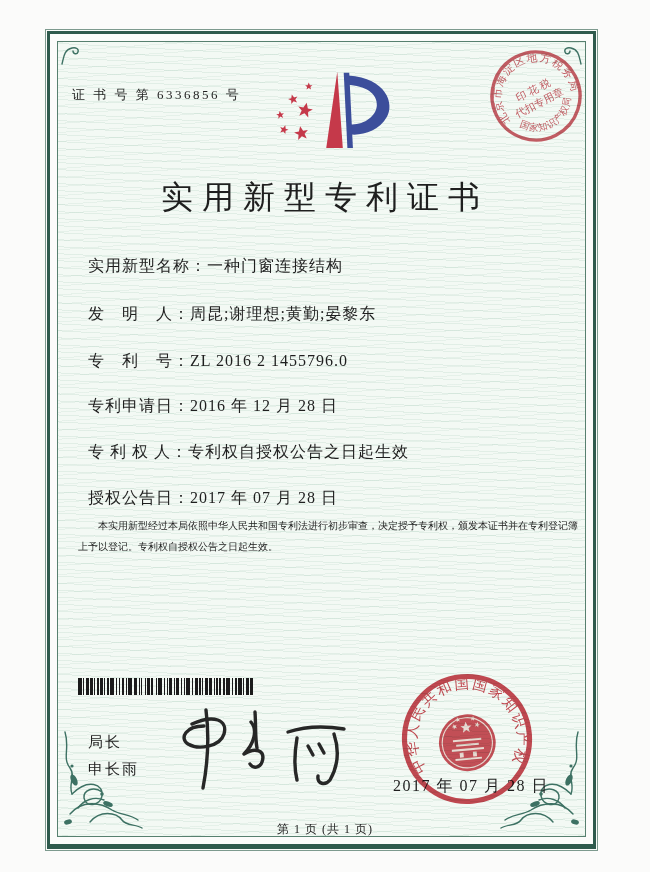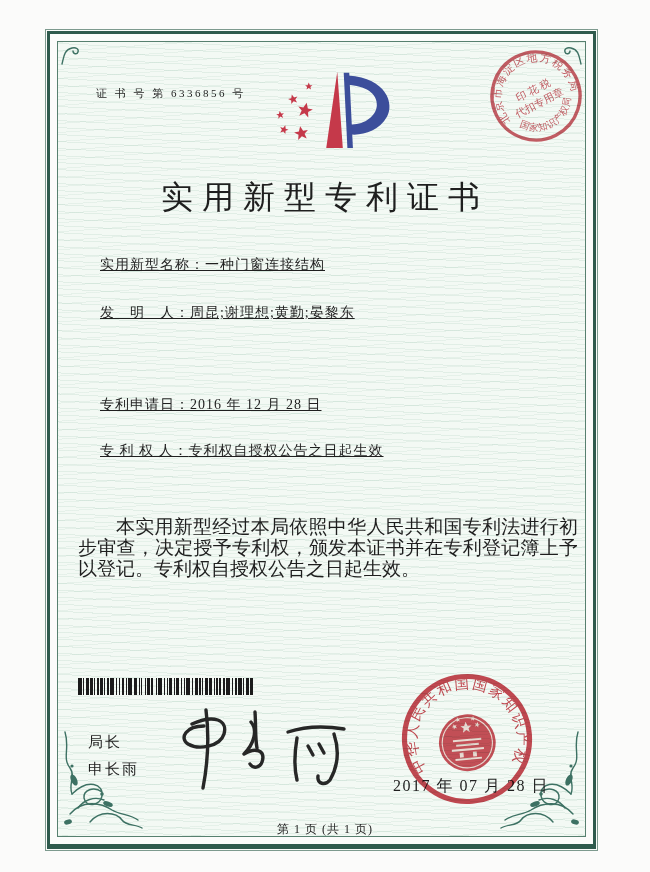--- a/index.html
+++ b/index.html
@@ -17,29 +17,29 @@
           repeating-linear-gradient(3deg, rgba(130,180,155,.16) 0 1px, rgba(0,0,0,0) 1px 7px),
           repeating-linear-gradient(-4deg, rgba(130,180,155,.12) 0 1px, rgba(0,0,0,0) 1px 9px);}
   .corner-orn{position:absolute;bottom:2px;pointer-events:none;}
   .corner-orn.left{left:2px;}
   .corner-orn.right{right:2px;transform:scaleX(-1);}
   .corner-mini{position:absolute;top:2px;}
   .corner-mini.left{left:2px;}
   .corner-mini.right{right:2px;transform:scaleX(-1);}
   
   .abs{position:absolute;}
-  .cert-no{left:96px;top:86px;font-size:11px;letter-spacing:2.5px;}
+  .cert-no{left:72px;top:86px;font-size:13px;letter-spacing:2.5px;}
   .logo{left:260px;top:58px;}
   .tax-stamp{left:486px;top:46px;width:100px;height:100px;transform:rotate(-27deg);opacity:.85;mix-blend-mode:multiply;}
   .title{left:0;top:176px;width:650px;text-align:center;font-size:32px;
          letter-spacing:9px;font-weight:500;}
-  .field{left:100px;font-size:14px;letter-spacing:1px;white-space:nowrap;text-decoration:underline;}
+  .field{left:88px;font-size:16px;letter-spacing:1px;white-space:nowrap;}
   .f0{top:256px}.f1{top:304px}.f2{top:351px}.f3{top:396px}.f4{top:442px}.f5{top:488px}
-  .body-text{left:78px;top:516px;width:500px;font-size:19px;line-height:21px;
-         text-align:justify;}
+  .body-text{left:78px;top:516px;width:500px;font-size:10px;line-height:21px;
+         text-align:justify;font-family:Liberation Mono, monospace;}
   .body-text p{margin:0;text-indent:2em;}
   .barcode{left:78px;top:678px;width:176px;height:17px;display:flex;align-items:stretch;}
   .barcode span{display:inline-block;background:#1b1b1b;height:100%;}
   .director{left:88px;top:729px;font-size:15px;line-height:27px;letter-spacing:2px;}
   .signature{left:148px;top:702px;}
   .seal-date{left:393px;top:776px;font-size:16px;letter-spacing:1.5px;font-weight:500;}
   .office-seal{left:396px;top:668px;width:142px;height:142px;mix-blend-mode:multiply;opacity:.92;transform:rotate(-5deg);}
   .footer{left:0;top:821px;width:650px;text-align:center;font-size:12px;letter-spacing:1px;}
   .stamp-txt{fill:#c2424c;font-family:"Liberation Serif","DejaVu Serif",serif;}
   .seal-txt{fill:#c53a44;font-family:"Liberation Serif","DejaVu Serif",serif;}
@@ -120,22 +120,24 @@
       <textPath href="#taxBot">国家知识产权局</textPath>
     </text>
     <text class="stamp-txt" x="0" y="-3" font-size="10.5" text-anchor="middle">印 花 税</text>
     <text class="stamp-txt" x="0" y="11" font-size="10.5" text-anchor="middle">代扣专用章</text>
   </svg>
 
   <div class="abs title">实用新型专利证书</div>
 
   <div class="abs field f0"><span>实用新型名称：</span><span>一种门窗连接结构</span></div>
   <div class="abs field f1"><span>发　明　人：</span><span>周昆;谢理想;黄勤;晏黎东</span></div>
+  <div class="abs field f2"><span>专　利　号：</span><span>ZL 2016 2 1455796.0</span></div>
   <div class="abs field f3"><span>专利申请日：</span><span>2016 年 12 月 28 日</span></div>
   <div class="abs field f4"><span>专 利 权 人：</span><span>专利权自授权公告之日起生效</span></div>
+  <div class="abs field f5"><span>授权公告日：</span><span>2017 年 07 月 28 日</span></div>
 
   <div class="abs body-text">
     <p>本实用新型经过本局依照中华人民共和国专利法进行初步审查，决定授予专利权，颁发本证书并在专利登记簿上予以登记。专利权自授权公告之日起生效。</p>
   </div>
 
   <div class="abs barcode" id="barcode">
       <span style="width:3.8px;margin-right:1.3px"></span>
       <span style="width:1.3px;margin-right:2.1px"></span>
       <span style="width:2.5px;margin-right:1.3px"></span>
       <span style="width:2.5px;margin-right:1.3px"></span>

